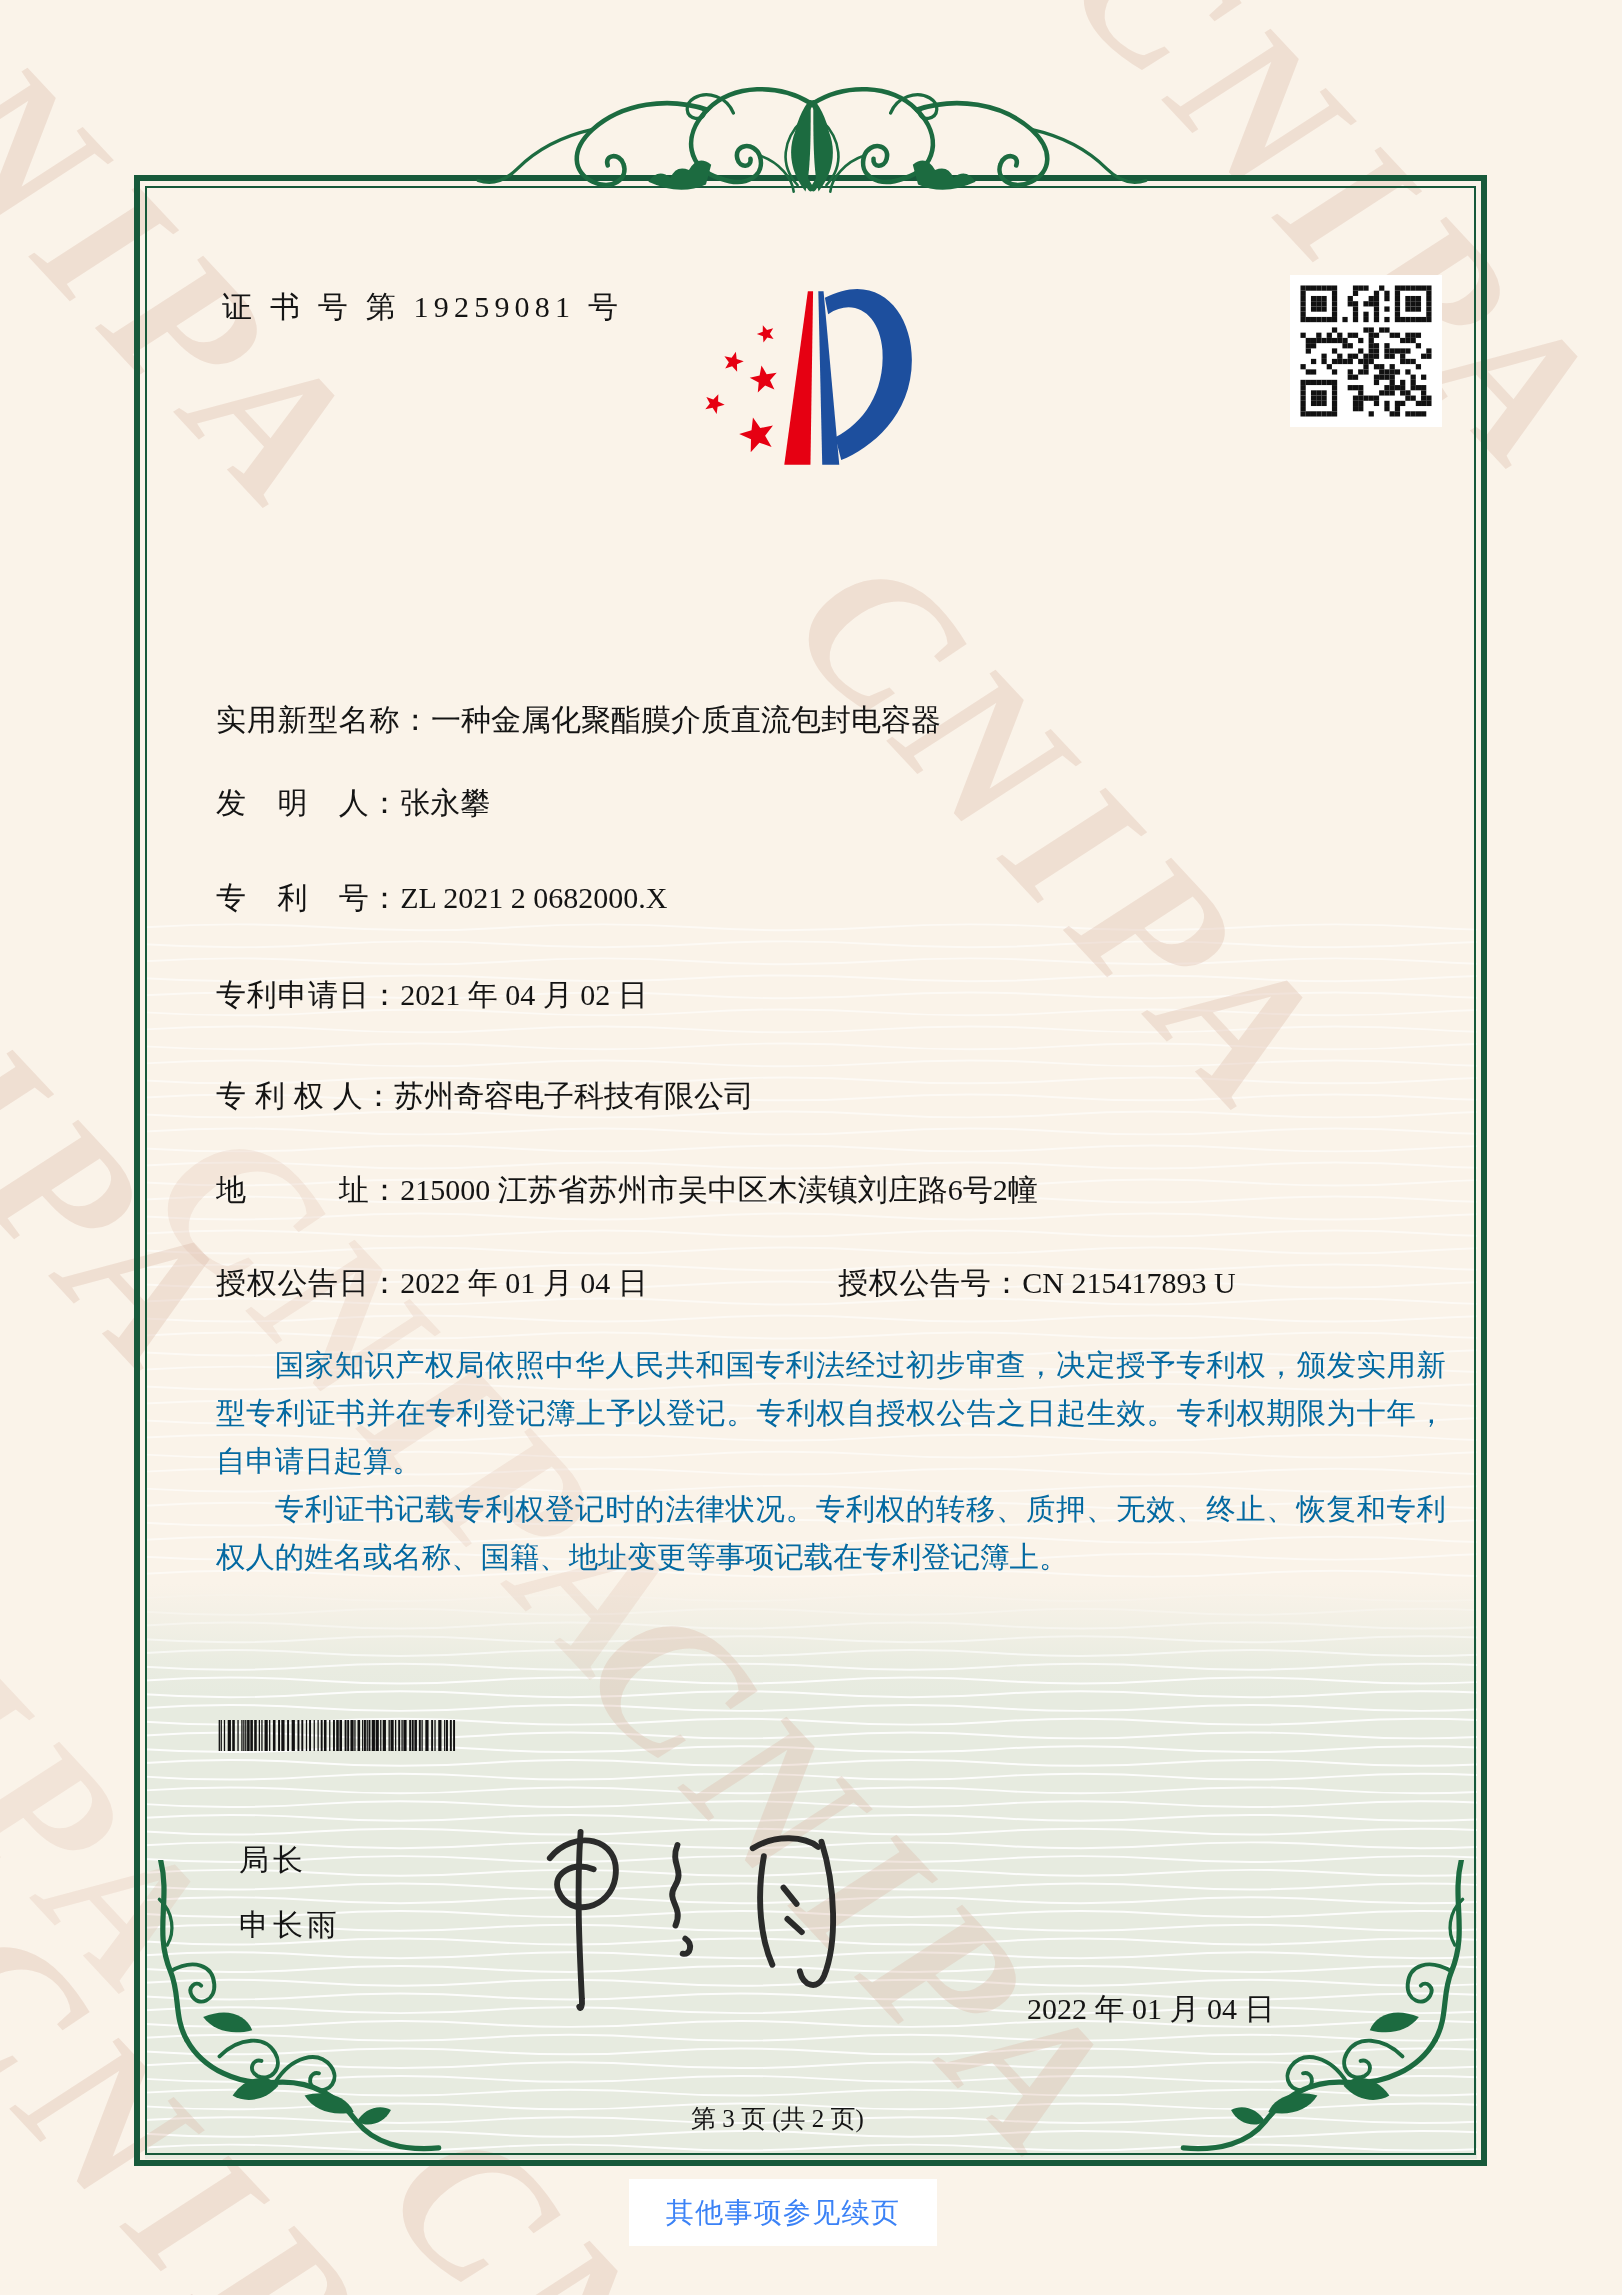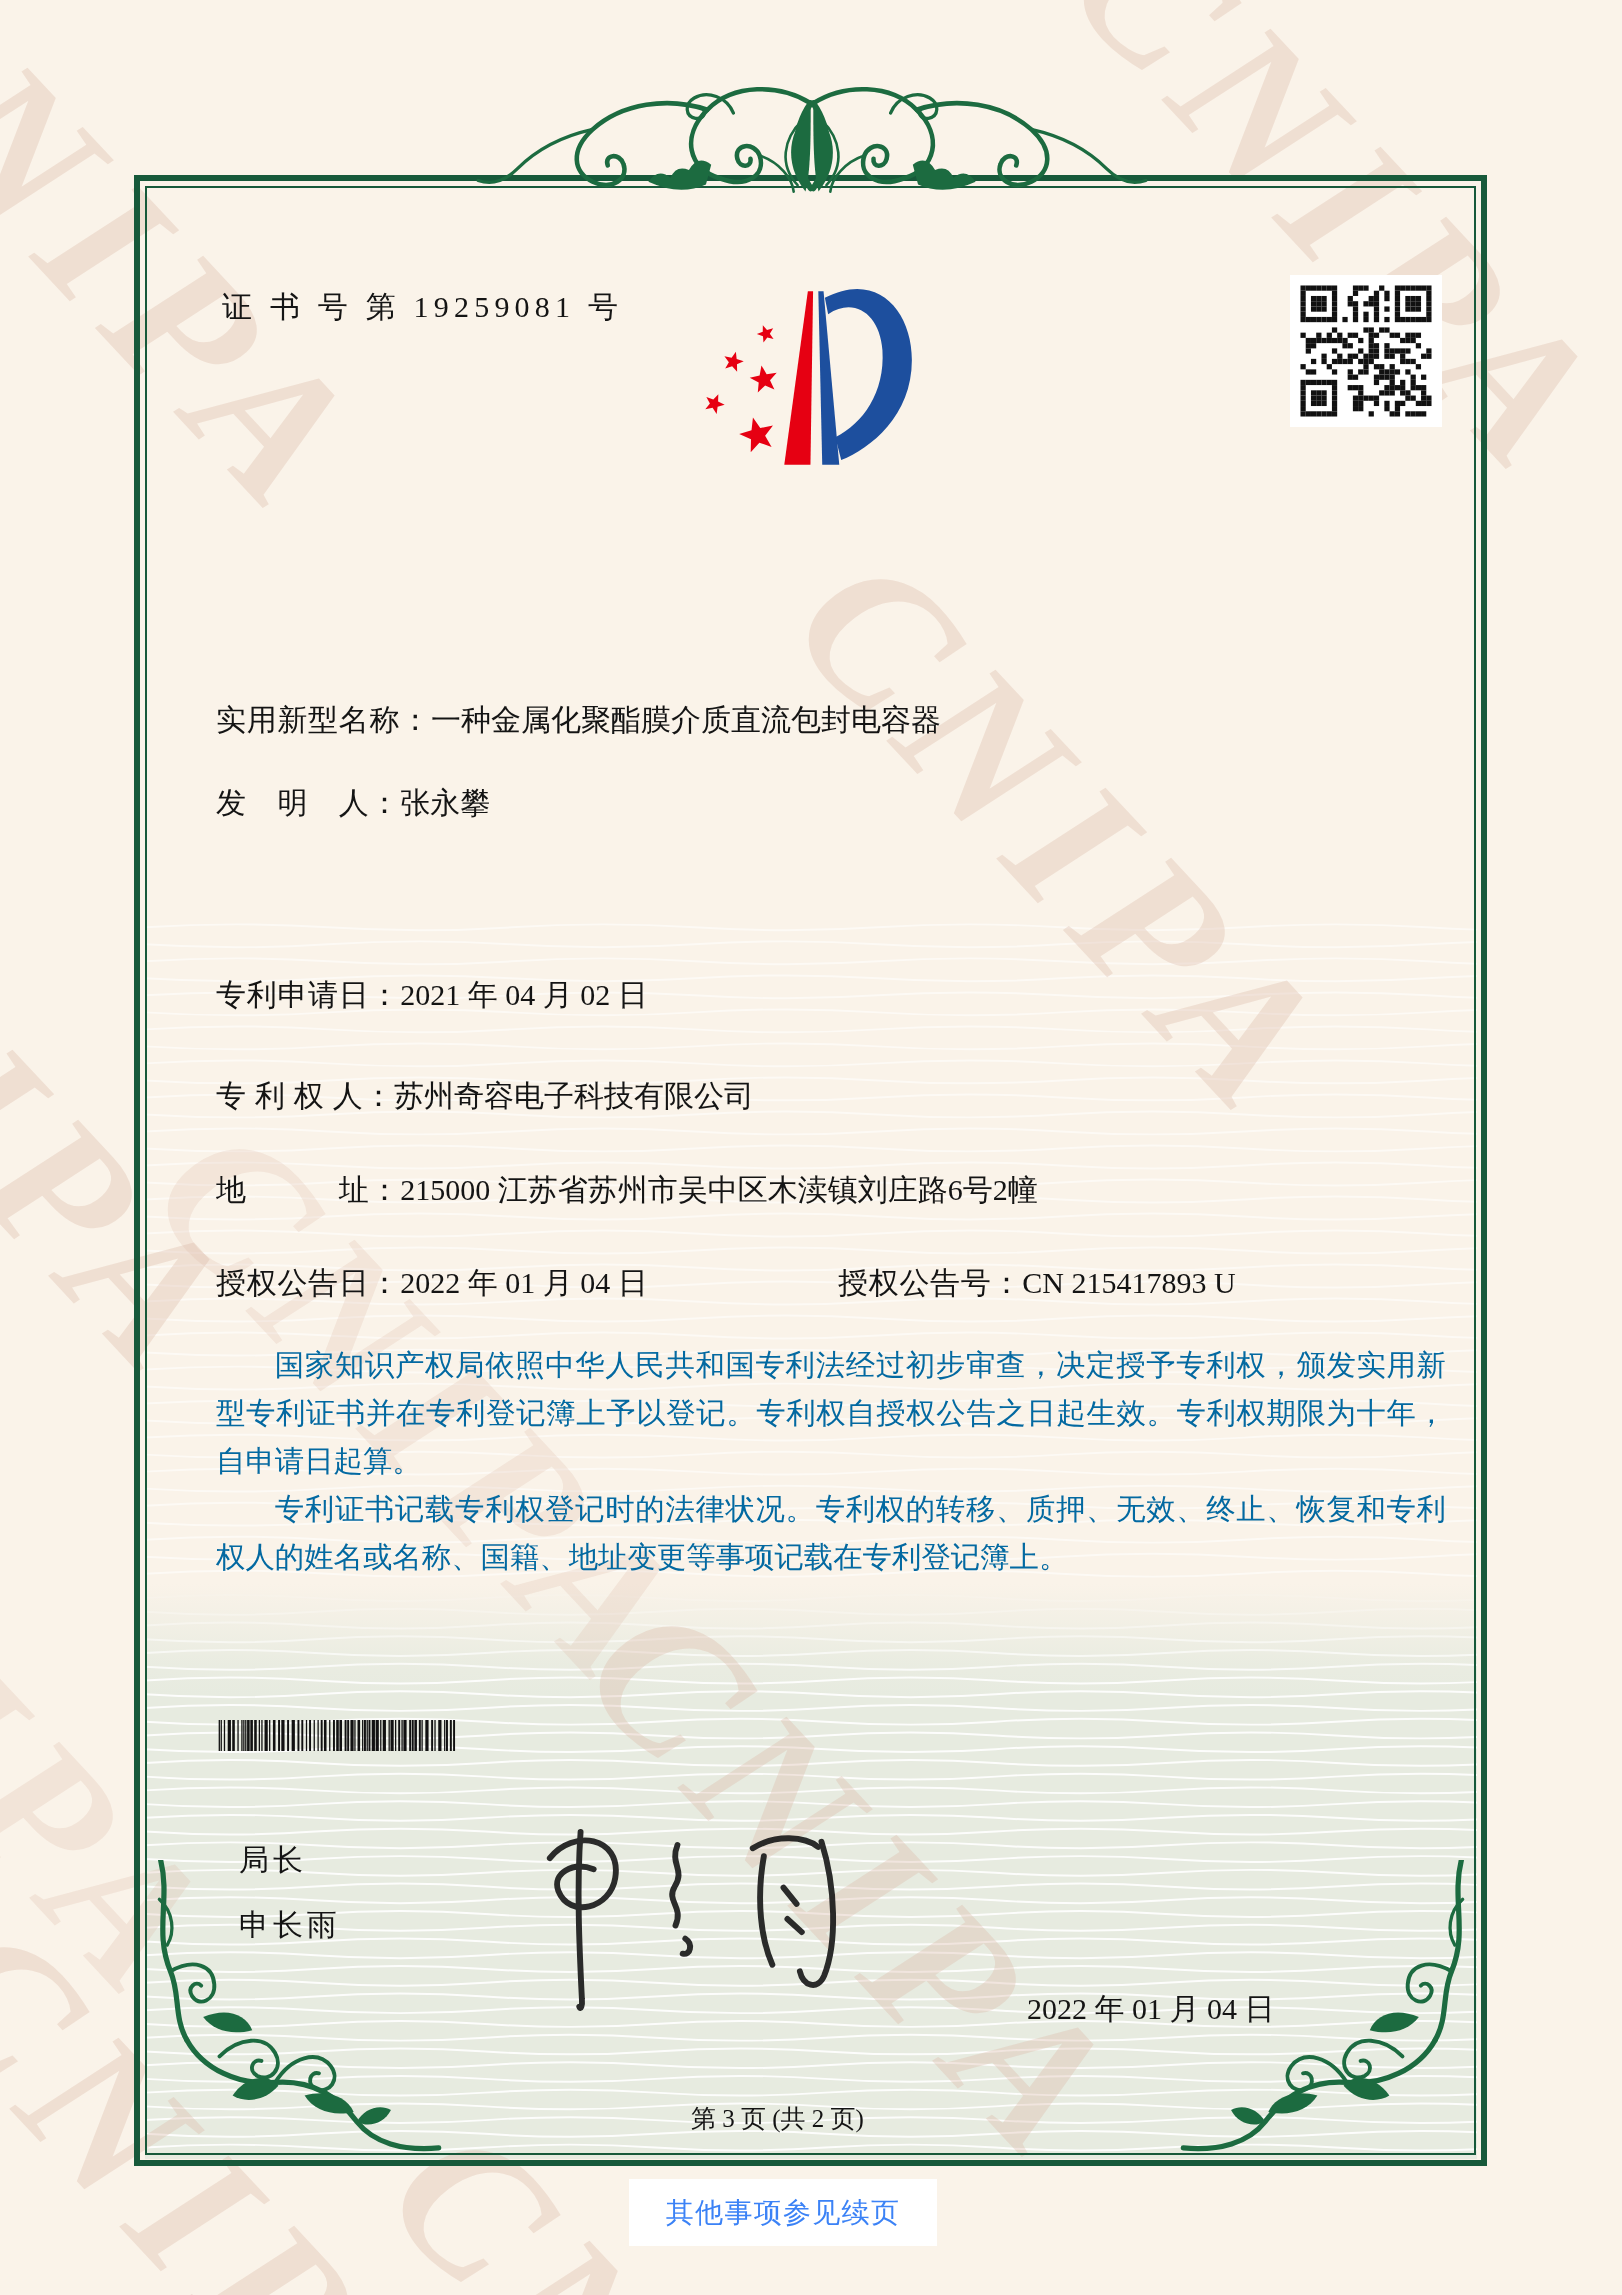--- a/index.html
+++ b/index.html
@@ -506,20 +506,23 @@
       </svg>
   </div>
 
 
   <div class="frow" style="top:700px;">
     <span class="lab">实用新型名称：</span><span>一种金属化聚酯膜介质直流包封电容器</span>
   </div>
   <div class="frow" style="top:783px;">
     <span class="lab">发　明　人：</span><span>张永攀</span>
   </div>
+  <div class="frow" style="top:878px;">
+    <span class="lab">专　利　号：</span><span>ZL 2021 2 0682000.X</span>
+  </div>
   <div class="frow" style="top:975px;">
     <span class="lab">专利申请日：</span><span>2021 年 04 月 02 日</span>
   </div>
   <div class="frow" style="top:1076px;">
     <span class="lab">专 利 权 人：</span><span>苏州奇容电子科技有限公司</span>
   </div>
   <div class="frow" style="top:1170px;">
     <span class="lab">地　　　址：</span><span>215000 江苏省苏州市吴中区木渎镇刘庄路6号2幢</span>
   </div>
   <div class="frow" style="top:1263px;">

